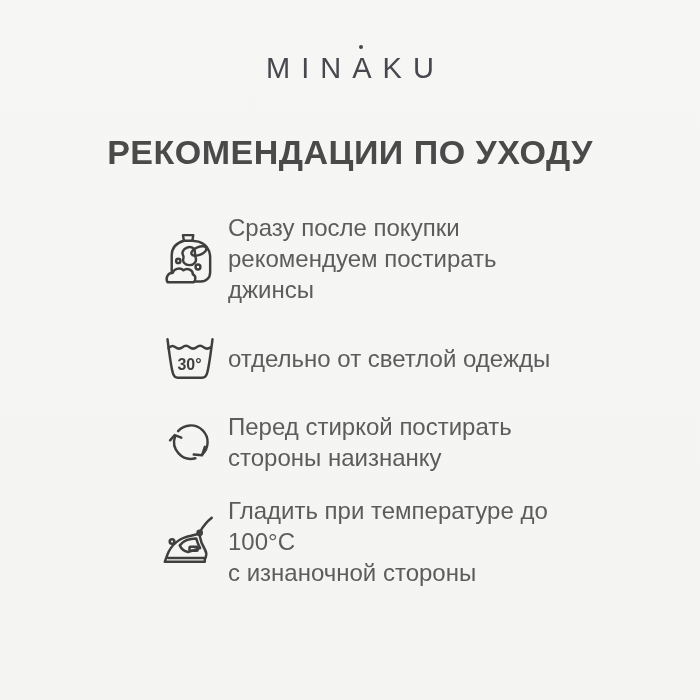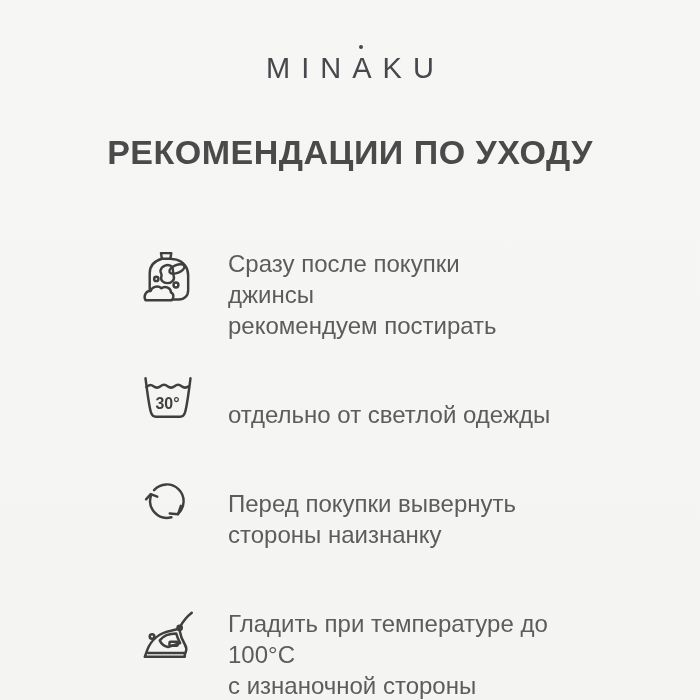--- a/index.html
+++ b/index.html
@@ -52,37 +52,36 @@
     gap:22px;
   }
   .care-item{
     display:flex;
     align-items:center;
   }
   .icon-cell{
     width:82px;
     flex:none;
     display:flex;
-    justify-content:flex-start;
+    justify-content:flex-end;
     align-items:center;
   }
   .icon-cell svg{display:block;}
   .ic{stroke:#3f3f3f;fill:none;stroke-width:2.6;stroke-linecap:round;stroke-linejoin:round;}
   .ic-fillbg{fill:#f5f5f4;}
   .basin-label{
     font-family:"Liberation Sans", sans-serif;
     font-size:17px;font-weight:700;fill:#3f3f3f;stroke:none;
   }
   .text-cell{
     margin-left:8px;
     font-size:24px;
     line-height:31px;
     color:#5c5c5c;
     font-weight:400;
-    margin-top:36px;
   }
 </style>
 </head>
 <body>
 
 <div class="card">
 
   <div class="logo"><span>MIN</span><span class="a-wrap"><span class="a-dot"></span><span>A</span></span><span>KU</span>
   </div>
 
@@ -97,22 +96,22 @@
           <path class="ic" d="M25.5,12.5 C17,15 12.5,21 12.5,28 L12.5,46 C12.5,52 16.5,56 22.5,56 L43.5,56 C49.5,56 53.5,52 53.5,46 L53.5,30 C53.5,22 48.5,15.5 41,13.5 L34.5,12.5"></path>
           <ellipse class="ic" cx="41.5" cy="23.5" rx="8.5" ry="4.2" transform="rotate(-22 41.5 23.5)"></ellipse>
           <path class="ic" d="M24,25 C25,20 32,17.5 35.5,20.5 C38.5,23 36.5,26.5 38,30.5 C39.5,34.5 36.5,38.5 31.5,38.5 C26.5,38.5 23.5,35 25,31 C25.8,28.8 23.5,27.5 24,25 Z"></path>
           <circle class="ic" cx="19.5" cy="34" r="2.3"></circle>
           <circle class="ic" cx="40.5" cy="40.5" r="2.6"></circle>
           <path class="ic ic-fillbg" d="M8,56.8 C5.5,52 8.5,46.5 13.5,47 C14.5,42.5 21,40.5 25,44 C29,41 35.5,43.5 35,48.5 C38.5,50 38.5,54.5 35.8,56.8 Z"></path>
         </svg>
       </div>
       <div class="text-cell">
         <div>Сразу после покупки</div>
+        <div>рекомендуем постирать</div>
         <div>джинсы</div>
-        <div>рекомендуем постирать</div>
       </div>
     </div>
 
     <div class="care-item">
       <div class="icon-cell">
         <svg width="60" height="62" viewBox="0 0 64 64" aria-hidden="true">
           <path class="ic" d="M8,12 C10,28 12,43 14,49 C14.8,51.5 16.5,53 19,53 L45,53 C47.5,53 49.2,51.5 50,49 C52,43 54,28 56,12"></path>
           <path class="ic" d="M9,21.5 Q12.75,17.5 16.5,20.5 T 24,20.5 T 31.5,20.5 T 39,20.5 T 46.5,20.5 T 54,20.5"></path>
           <text class="basin-label" x="31.5" y="45" text-anchor="middle">30°</text>
         </svg>
@@ -126,21 +125,21 @@
     <div class="care-item">
       <div class="icon-cell">
         <svg width="58" height="62" viewBox="0 0 62 64" aria-hidden="true">
           <path class="ic" d="M17.2,20.4 A18,18 0 1 1 42.6,45.8"></path>
           <polyline class="ic" points="45.8,37.2 42.9,46.1 33.9,45.4"></polyline>
           <path class="ic" d="M35.7,49.4 A18,18 0 0 1 14.1,25.8"></path>
           <polyline class="ic" points="8.6,30.2 13.6,24.6 20.6,27.4"></polyline>
         </svg>
       </div>
       <div class="text-cell">
-        <div>Перед покупки вывернуть</div>
+        <div>Перед стиркой постирать</div>
         <div>стороны наизнанку</div>
       </div>
     </div>
 
     <div class="care-item">
       <div class="icon-cell">
         <svg width="62" height="60" viewBox="0 0 64 60" aria-hidden="true">
           <path class="ic" d="M43,20 C47,13 51,8.5 55.5,5"></path>
           <circle class="ic" cx="43" cy="20.5" r="2.2"></circle>
           <path class="ic" d="M7,50.5 L9.5,43.5 C13.5,32.5 23,25.5 34,23.5 L42.5,21.5 C43.5,27.5 45.5,33 48.5,38 C50,40.5 50.3,43 49.3,45.5 L48.3,48 L48.3,50.5 Z"></path>

